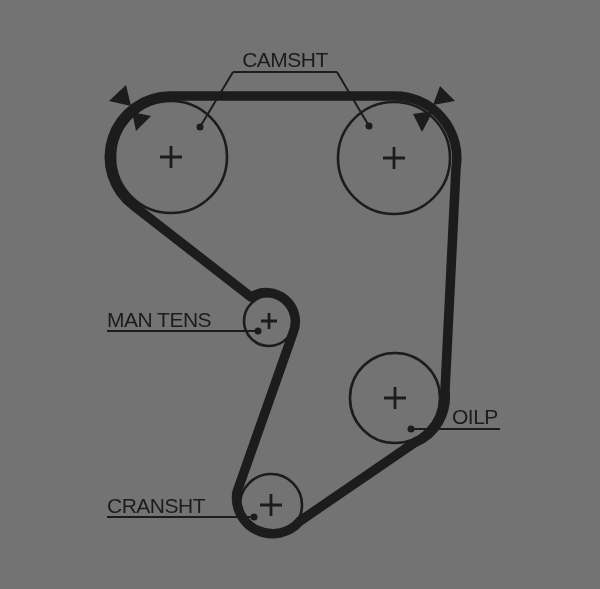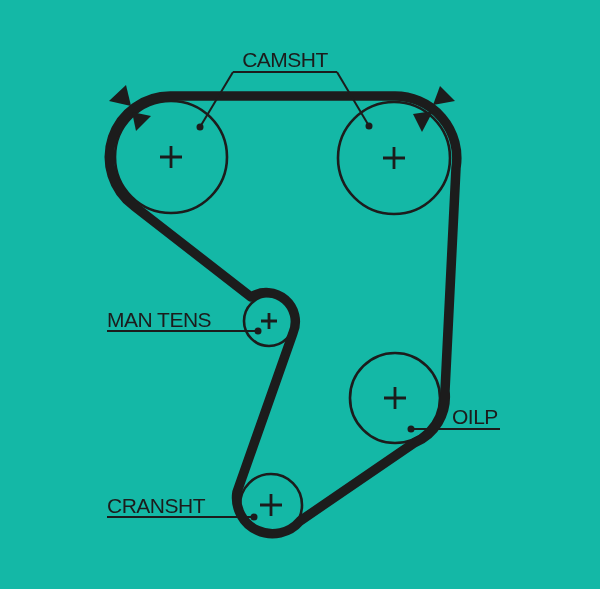--- a/index.html
+++ b/index.html
@@ -3,21 +3,21 @@
 <meta charset="utf-8">
 <style>
   html, body {
     margin: 0;
     padding: 0;
     background: #ffffff;
   }
   #stage {
     width: 600px;
     height: 589px;
-    background: #14b8a6;
+    background: #737373;
     position: relative;
     overflow: hidden;
   }
   svg { display: block; }
   .belt {
     fill: none;
     stroke: #1c1c1c;
     stroke-width: 9.5;
     stroke-linecap: round;
     stroke-linejoin: round;

